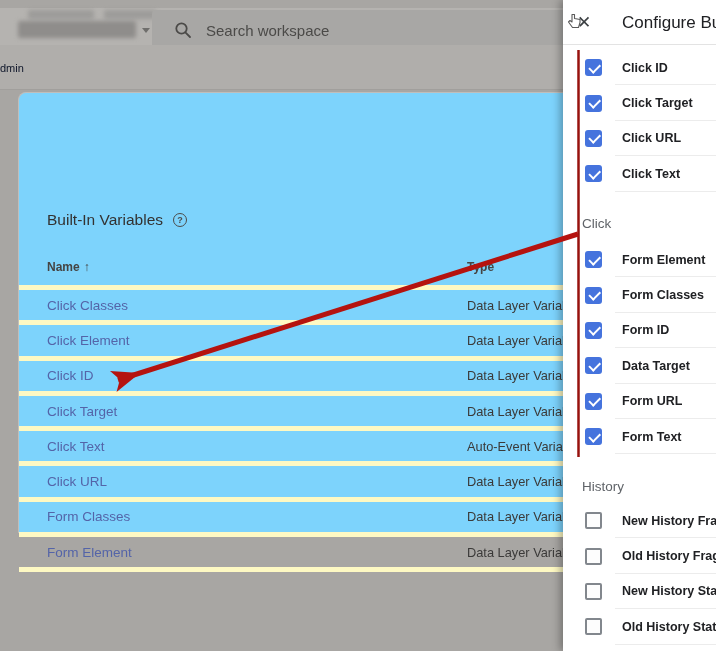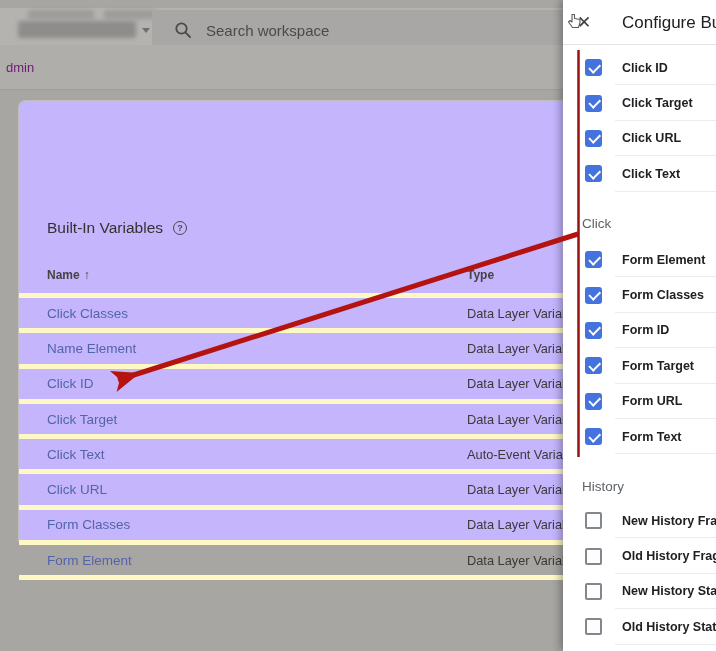--- a/index.html
+++ b/index.html
@@ -32,28 +32,28 @@
     font-family:"Liberation Sans",sans-serif; font-size:15px; color:#4b4a48; width:300px;
   }
   .searchbox input::placeholder { color:#4b4a48; opacity:1; }
 
   
   .tabbar {
     position:absolute; left:0; top:45px; width:716px; height:45px;
     background:#b0aeab; border-bottom:1px solid #a19f9c;
   }
   .tab-admin {
-    position:absolute; left:6px; top:0; height:45px; display:flex; align-items:center;
-    font-size:13px; color:#701a75;
+    position:absolute; left:0; top:0; height:45px; display:flex; align-items:center;
+    font-size:11px; color:#0f172a;
   }
 
   
   .card {
-    position:absolute; left:18px; top:100px; width:698px; height:441px;
-    background:#c4b5fd; border:1px solid #c0bebb; border-bottom:none;
+    position:absolute; left:18px; top:92px; width:698px; height:441px;
+    background:#7dd3fc; border:1px solid #c0bebb; border-bottom:none;
     border-radius:8px 8px 0 0;
   }
   .card-title-row { position:absolute; left:28px; top:118px; display:flex; align-items:center; }
   .card-title { font-size:15.5px; color:#333231; }
   .help-ic {
     margin-left:10px; width:14px; height:14px; border:1.4px solid #4c4b49; border-radius:50%;
     font-size:9px; color:#4c4b49; display:flex; align-items:center; justify-content:center;
     font-weight:bold;
   }
   .thead { position:absolute; left:0; top:160px; width:100%; height:32px; }
@@ -144,21 +144,21 @@
         <span>Name</span><span class="sort-arrow">↑</span>
       </span>
       <span class="th th-type">Type</span>
     </div>
     <div class="tbody">
       <div class="trow">
           <span class="tname">Click Classes</span>
           <span class="ttype">Data Layer Variable</span>
         </div>
       <div class="trow">
-          <span class="tname">Name Element</span>
+          <span class="tname">Click Element</span>
           <span class="ttype">Data Layer Variable</span>
         </div>
       <div class="trow">
           <span class="tname">Click ID</span>
           <span class="ttype">Data Layer Variable</span>
         </div>
       <div class="trow">
           <span class="tname">Click Target</span>
           <span class="ttype">Data Layer Variable</span>
         </div>
@@ -221,21 +221,21 @@
       <div class="prow">
         <span class="cb checked"></span>
         <span class="plabel">Form Classes</span>
       </div>
       <div class="prow">
         <span class="cb checked"></span>
         <span class="plabel">Form ID</span>
       </div>
       <div class="prow">
         <span class="cb checked"></span>
-        <span class="plabel">Form Target</span>
+        <span class="plabel">Data Target</span>
       </div>
       <div class="prow">
         <span class="cb checked"></span>
         <span class="plabel">Form URL</span>
       </div>
       <div class="prow">
         <span class="cb checked"></span>
         <span class="plabel">Form Text</span>
       </div>
     </div>

